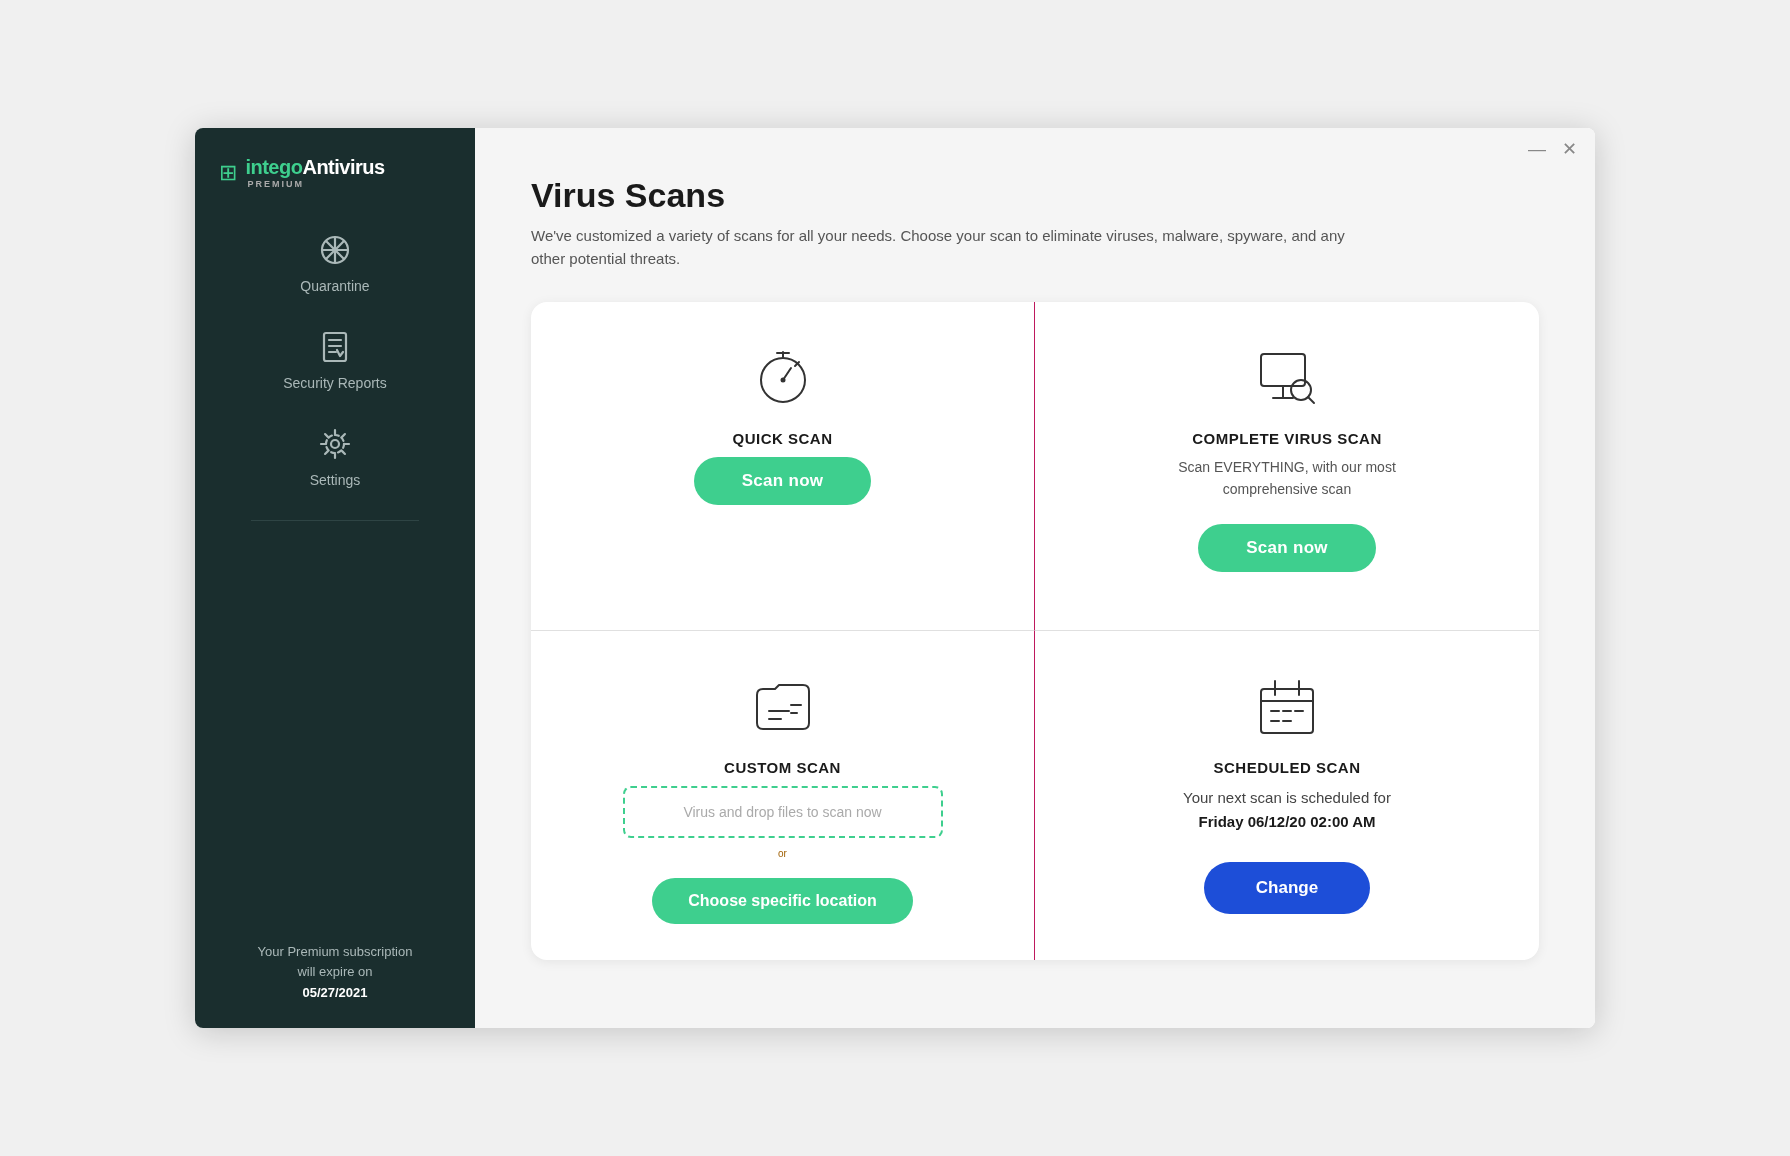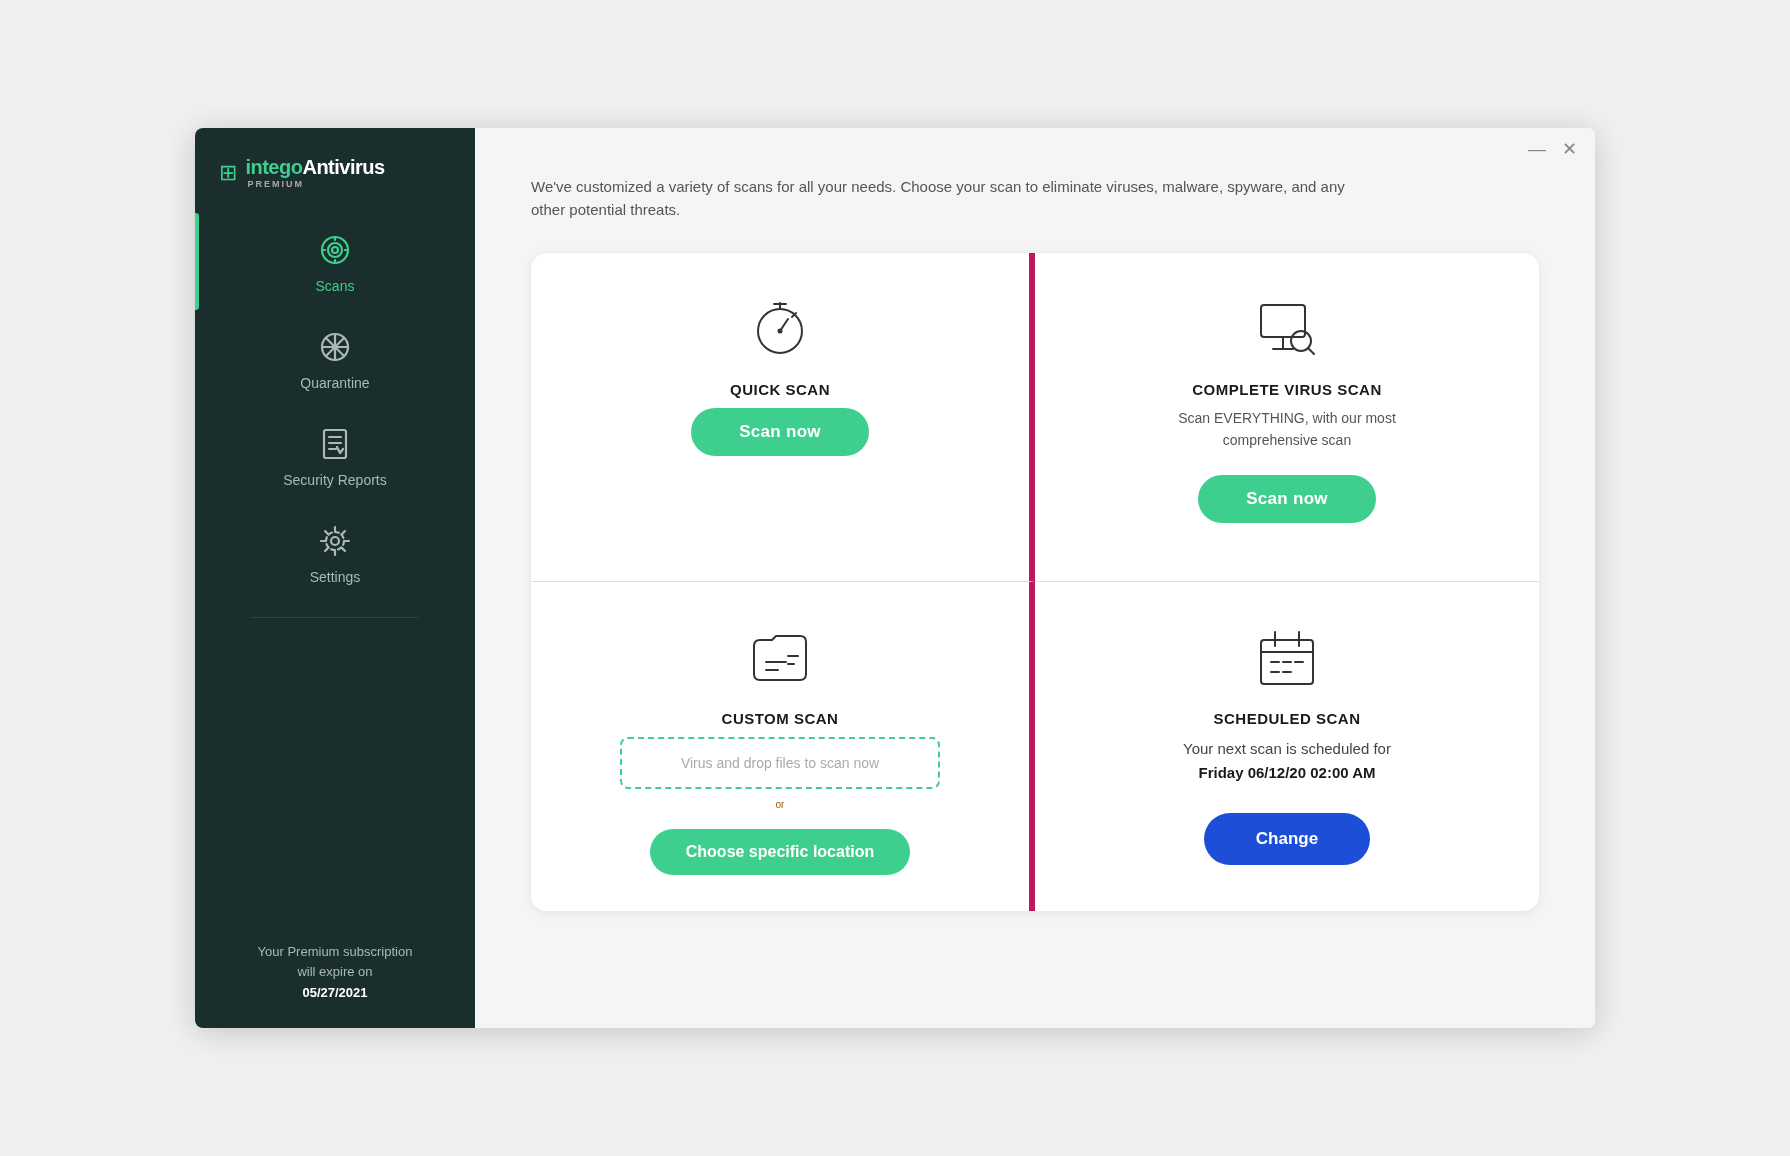--- a/index.html
+++ b/index.html
@@ -173,21 +173,21 @@
     .scan-grid {
       display: grid;
       grid-template-columns: 1fr 1fr;
       grid-template-rows: 1fr 1fr;
     }
     .scan-cell {
       display: flex;
       flex-direction: column;
       align-items: center;
       padding: 40px 40px 36px;
-      border-right: 6px solid #be185d;
+      border-right: 1px solid #be185d;
       border-bottom: 1px solid #e0e0e0;
       text-align: center;
     }
     .scan-cell:nth-child(2),
     .scan-cell:nth-child(4) {
       border-right: none;
     }
     .scan-cell:nth-child(3),
     .scan-cell:nth-child(4) {
       border-bottom: none;
@@ -302,34 +302,20 @@
       <span class="logo-icon">⊞</span>
       <div class="logo-block">
         <div class="logo-row">
           <span class="logo-text"><span>intego</span><span style="color:#fff">Antivirus</span></span>
         </div>
         <span class="logo-premium">PREMIUM</span>
       </div>
     </div>
 
 
-    <div class="nav-item active">
-      <span class="nav-icon">
-        <svg width="34" height="34" viewBox="0 0 34 34" fill="none" stroke="#3ecf8e" stroke-width="2.2" stroke-linecap="round" stroke-linejoin="round">
-          <circle cx="17" cy="17" r="13"></circle>
-          <circle cx="17" cy="17" r="7"></circle>
-          <circle cx="17" cy="17" r="3"></circle>
-          <line x1="17" y1="4" x2="17" y2="7"></line>
-          <line x1="17" y1="27" x2="17" y2="30"></line>
-          <line x1="4" y1="17" x2="7" y2="17"></line>
-          <line x1="27" y1="17" x2="30" y2="17"></line>
-        </svg>
-      </span>
-      <span class="nav-label">Scans</span>
-    </div>
 
     <div class="nav-item">
       <span class="nav-icon">
         <svg width="34" height="34" viewBox="0 0 34 34" fill="none" stroke="#aab8b8" stroke-width="2.2" stroke-linecap="round" stroke-linejoin="round">
           <circle cx="17" cy="17" r="13"></circle>
           <line x1="17" y1="4" x2="17" y2="30"></line>
           <line x1="4" y1="17" x2="30" y2="17"></line>
           <line x1="8" y1="8" x2="26" y2="26"></line>
           <line x1="26" y1="8" x2="8" y2="26"></line>
         </svg>
@@ -364,20 +350,21 @@
     <div class="sidebar-divider"></div>
 
     <div class="sidebar-footer">
       <span>Your Premium subscription</span><br>
       <span>will expire on</span><br>
       <strong>05/27/2021</strong>
     </div>
   </nav>
 
   <main class="main">
+    <h1 class="page-title">Virus Scans</h1>
     <p class="page-subtitle">We've customized a variety of scans for all your needs. Choose your scan to eliminate viruses, malware, spyware, and any other potential threats.</p>
 
     <div class="scan-card">
       <div class="scan-grid">
 
         <div class="scan-cell">
           <div class="scan-icon-wrap">
             <svg viewBox="0 0 64 64" fill="none" stroke="#333" stroke-width="2" stroke-linecap="round" stroke-linejoin="round">
               <circle cx="32" cy="34" r="22"></circle>
               <line x1="32" y1="12" x2="32" y2="6"></line>

